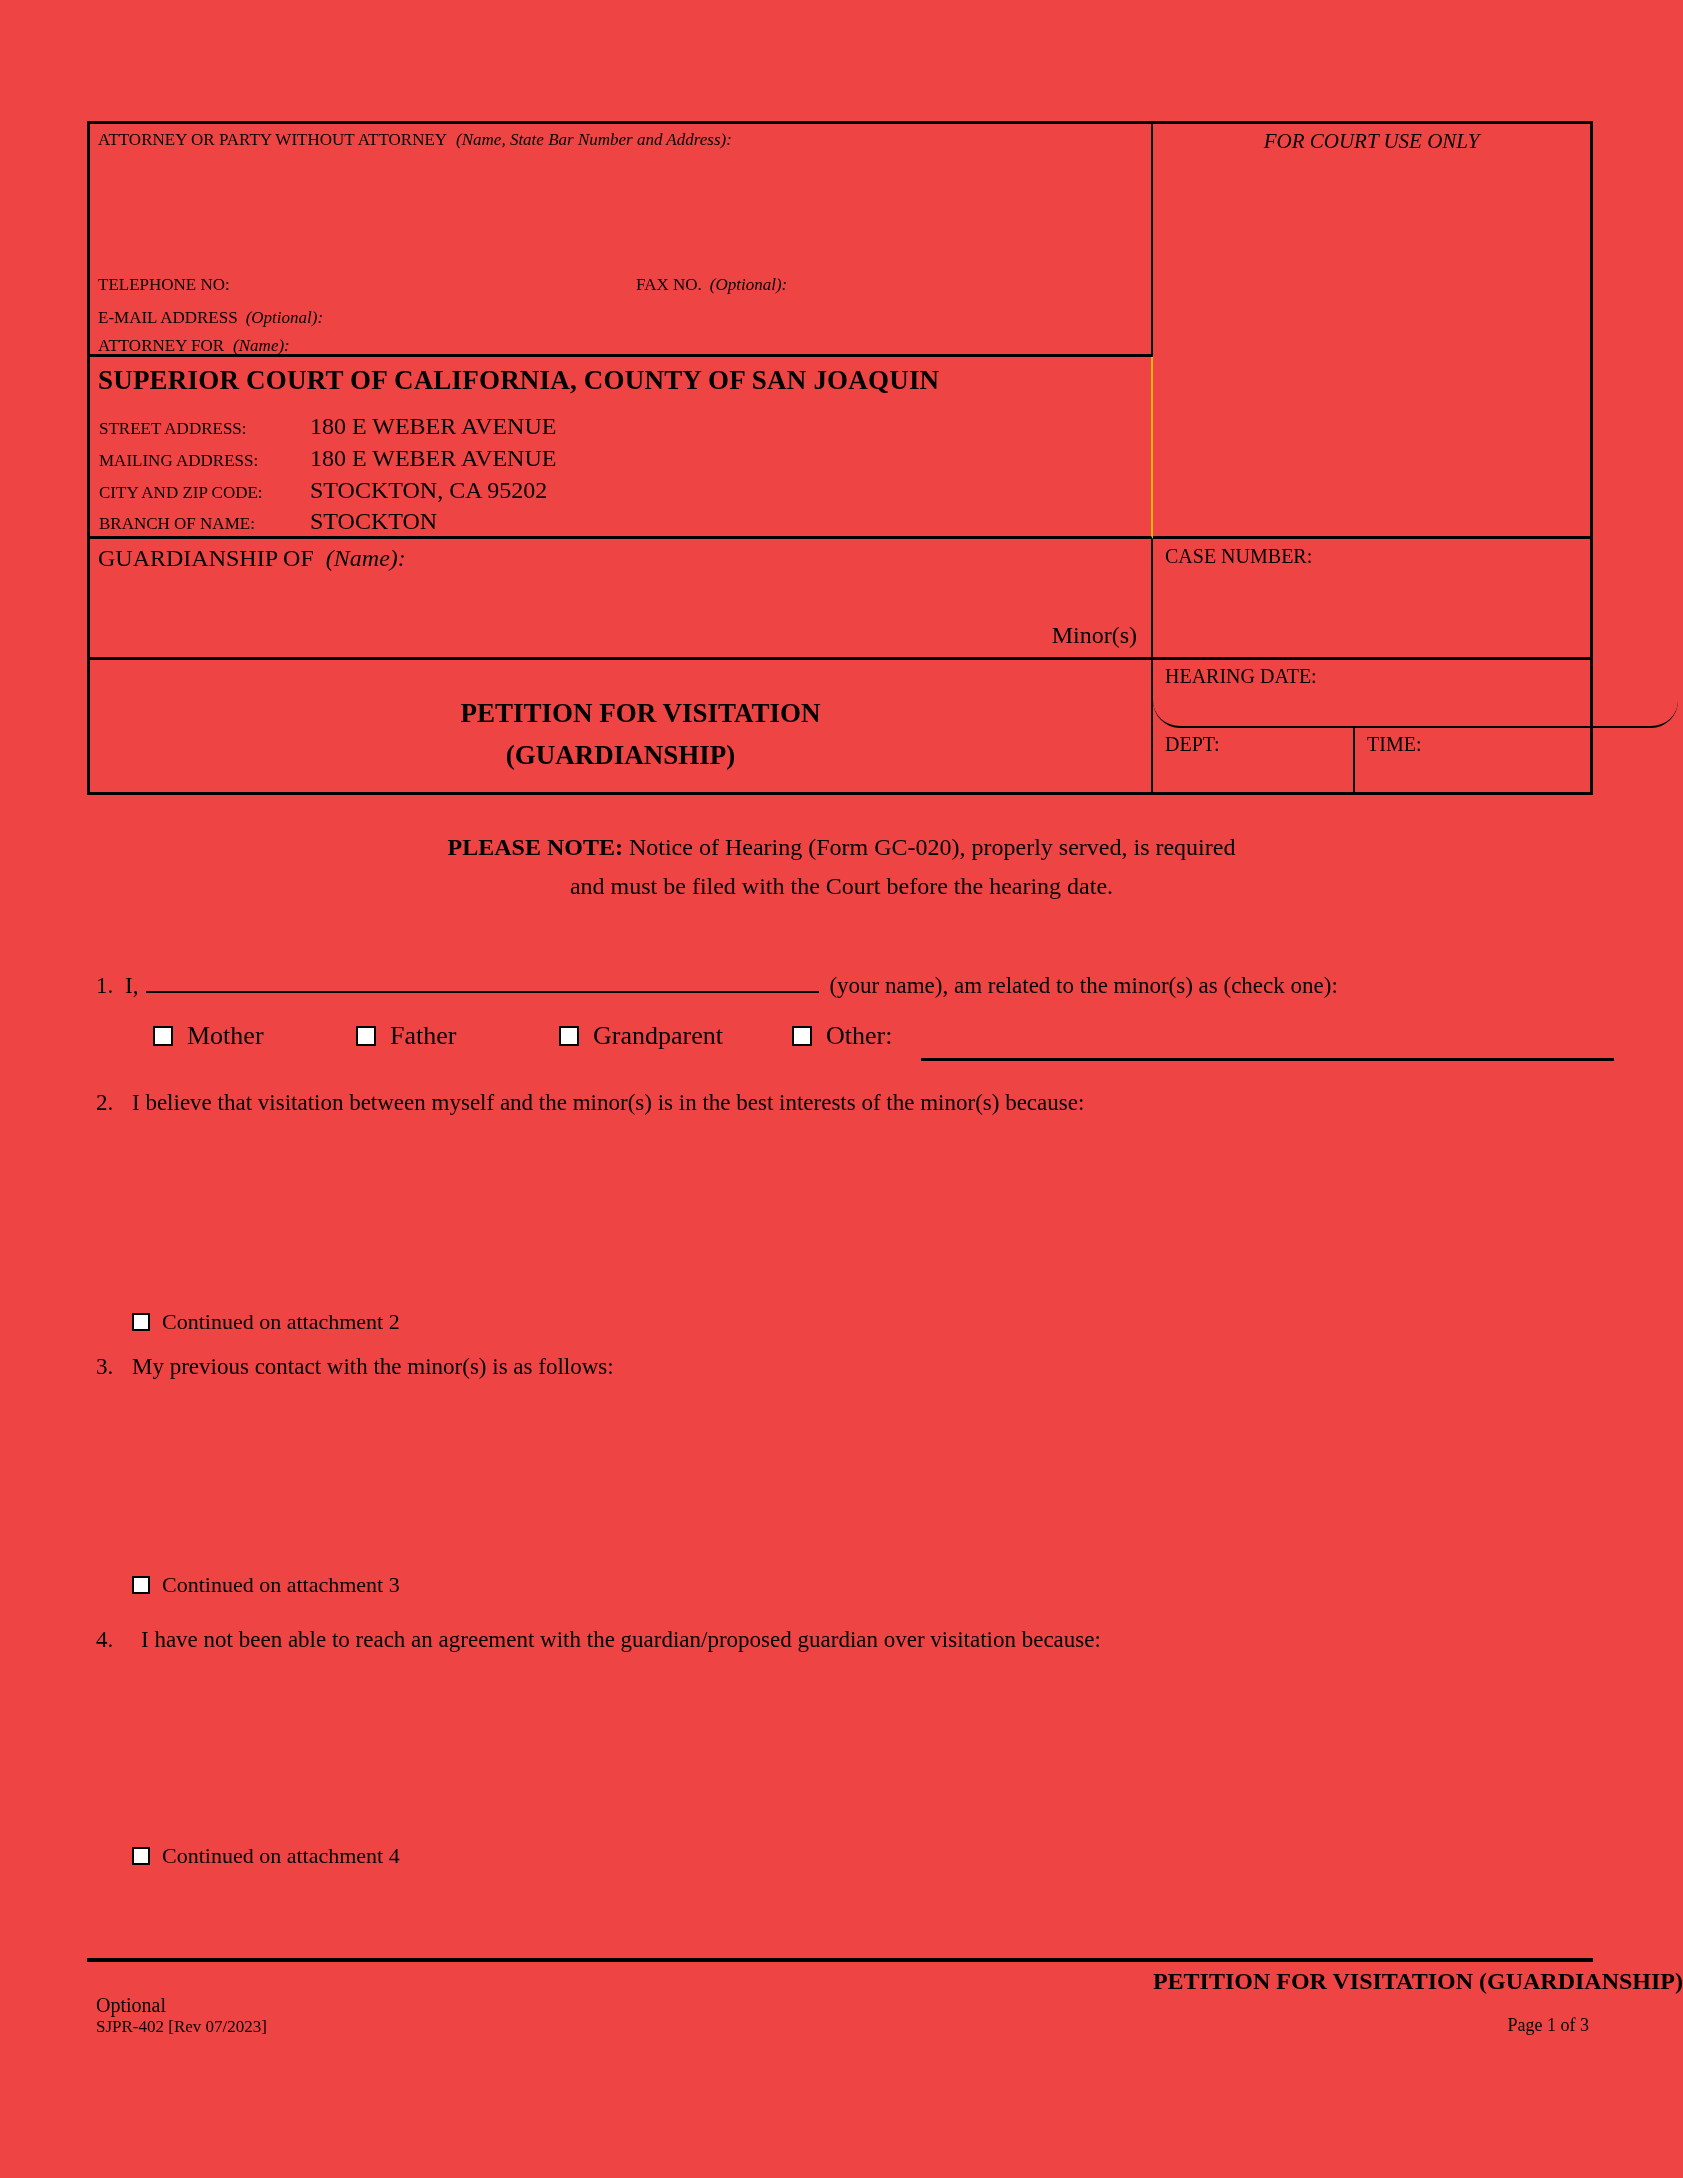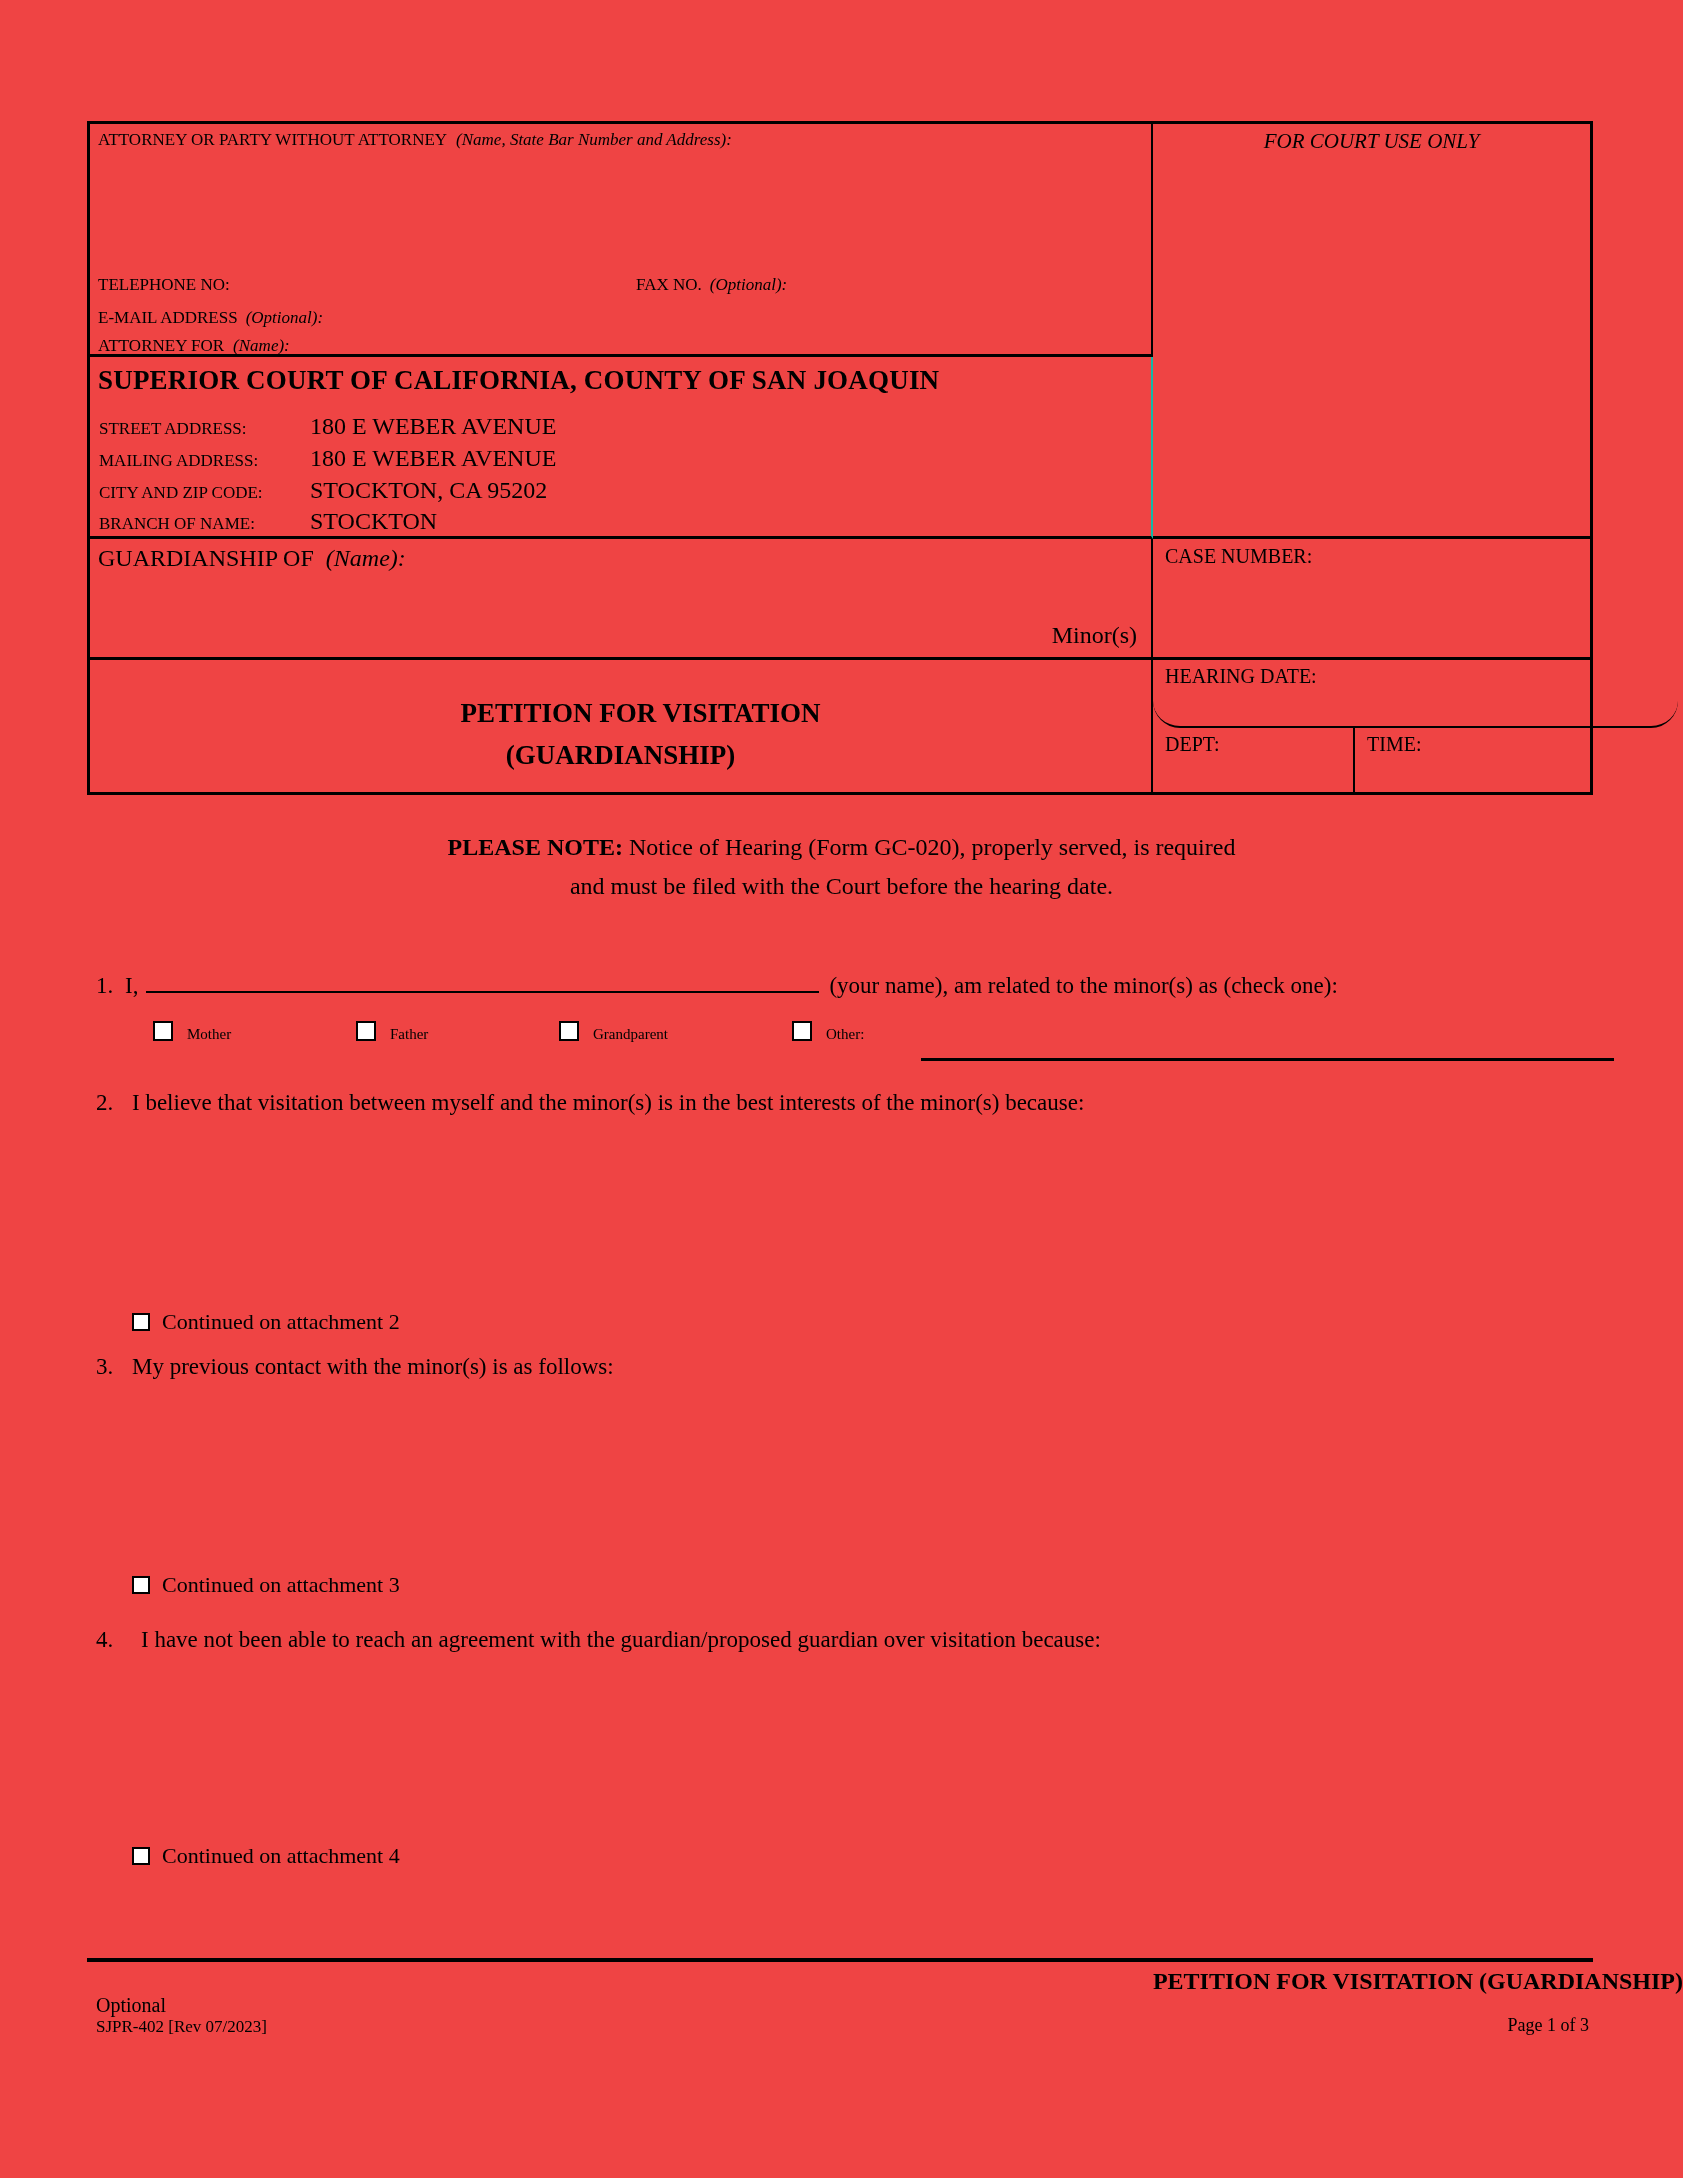--- a/index.html
+++ b/index.html
@@ -9,21 +9,21 @@
     overflow:hidden;
   }
   
   .caption-table {
     position:absolute; left:87px; top:121px; width:1506px; height:674px;
     border:3px solid #000; box-sizing:border-box;
   }
   .cell { position:absolute; box-sizing:border-box; }
   .cell-attorney   { left:0;    top:0;    width:1063px; height:233px; border-right:2px solid #000; border-bottom:3px solid #000; }
   .cell-courtuse   { left:1063px; top:0;  width:437px;  height:415px; border-bottom:3px solid #000; }
-  .cell-courtinfo  { left:0;    top:233px; width:1063px; height:182px; border-right:2px solid #14b8a6; border-bottom:3px solid #000; }
+  .cell-courtinfo  { left:0;    top:233px; width:1063px; height:182px; border-right:2px solid #eab308; border-bottom:3px solid #000; }
   .cell-guardian   { left:0;    top:415px; width:1063px; height:121px; border-right:2px solid #000; border-bottom:3px solid #000; }
   .cell-casenum    { left:1063px; top:415px; width:437px; height:121px; border-bottom:3px solid #000; }
   .cell-title      { left:0;    top:536px; width:1063px; height:133px; border-right:2px solid #000; }
   .cell-hearing    { left:1063px; top:536px; width:525px; height:68px; border-bottom:2px solid #000;border-radius:27px; }
   .cell-dept       { left:1063px; top:604px; width:202px; height:64px; border-right:2px solid #000; }
   .cell-time       { left:1265px; top:604px; width:235px; height:64px; }
 
   .lbl-sm  { font-size:17px; }
   .lbl-md  { font-size:20px; }
   .it      { font-style:italic; }
@@ -57,21 +57,21 @@
 
   .relation-item { position:absolute; top:1021px; white-space:nowrap; }
   .checkbox {
     display:inline-block; width:20px; height:20px; border:2px solid #000;
     box-sizing:border-box; vertical-align:-2px; background:#fff;
   }
   .checkbox-sm {
     display:inline-block; width:18px; height:18px; border:2px solid #000;
     box-sizing:border-box; vertical-align:-2px; background:#fff;
   }
-  .relation-item .rel-lbl { font-size:15px; margin-left:14px; }
+  .relation-item .rel-lbl { font-size:26px; margin-left:14px; }
   .attach { position:absolute; left:132px; font-size:22px; white-space:nowrap; }
   .attach .att-lbl { margin-left:12px; }
 
   
   .footer-rule  { position:absolute; left:87px; top:1958px; width:1506px; height:4px; background:#000; }
   .footer-title { position:absolute; left:0; top:1968px; width:100%; text-align:right; font-weight:bold; font-size:24px; }
   .footer-optional { position:absolute; left:96px; top:1994px; font-size:20px; }
   .footer-formnum  { position:absolute; left:96px; top:2017px; font-size:17px; }
   .footer-page     { position:absolute; right:94px; top:2015px; font-size:18px; }
 </style>

